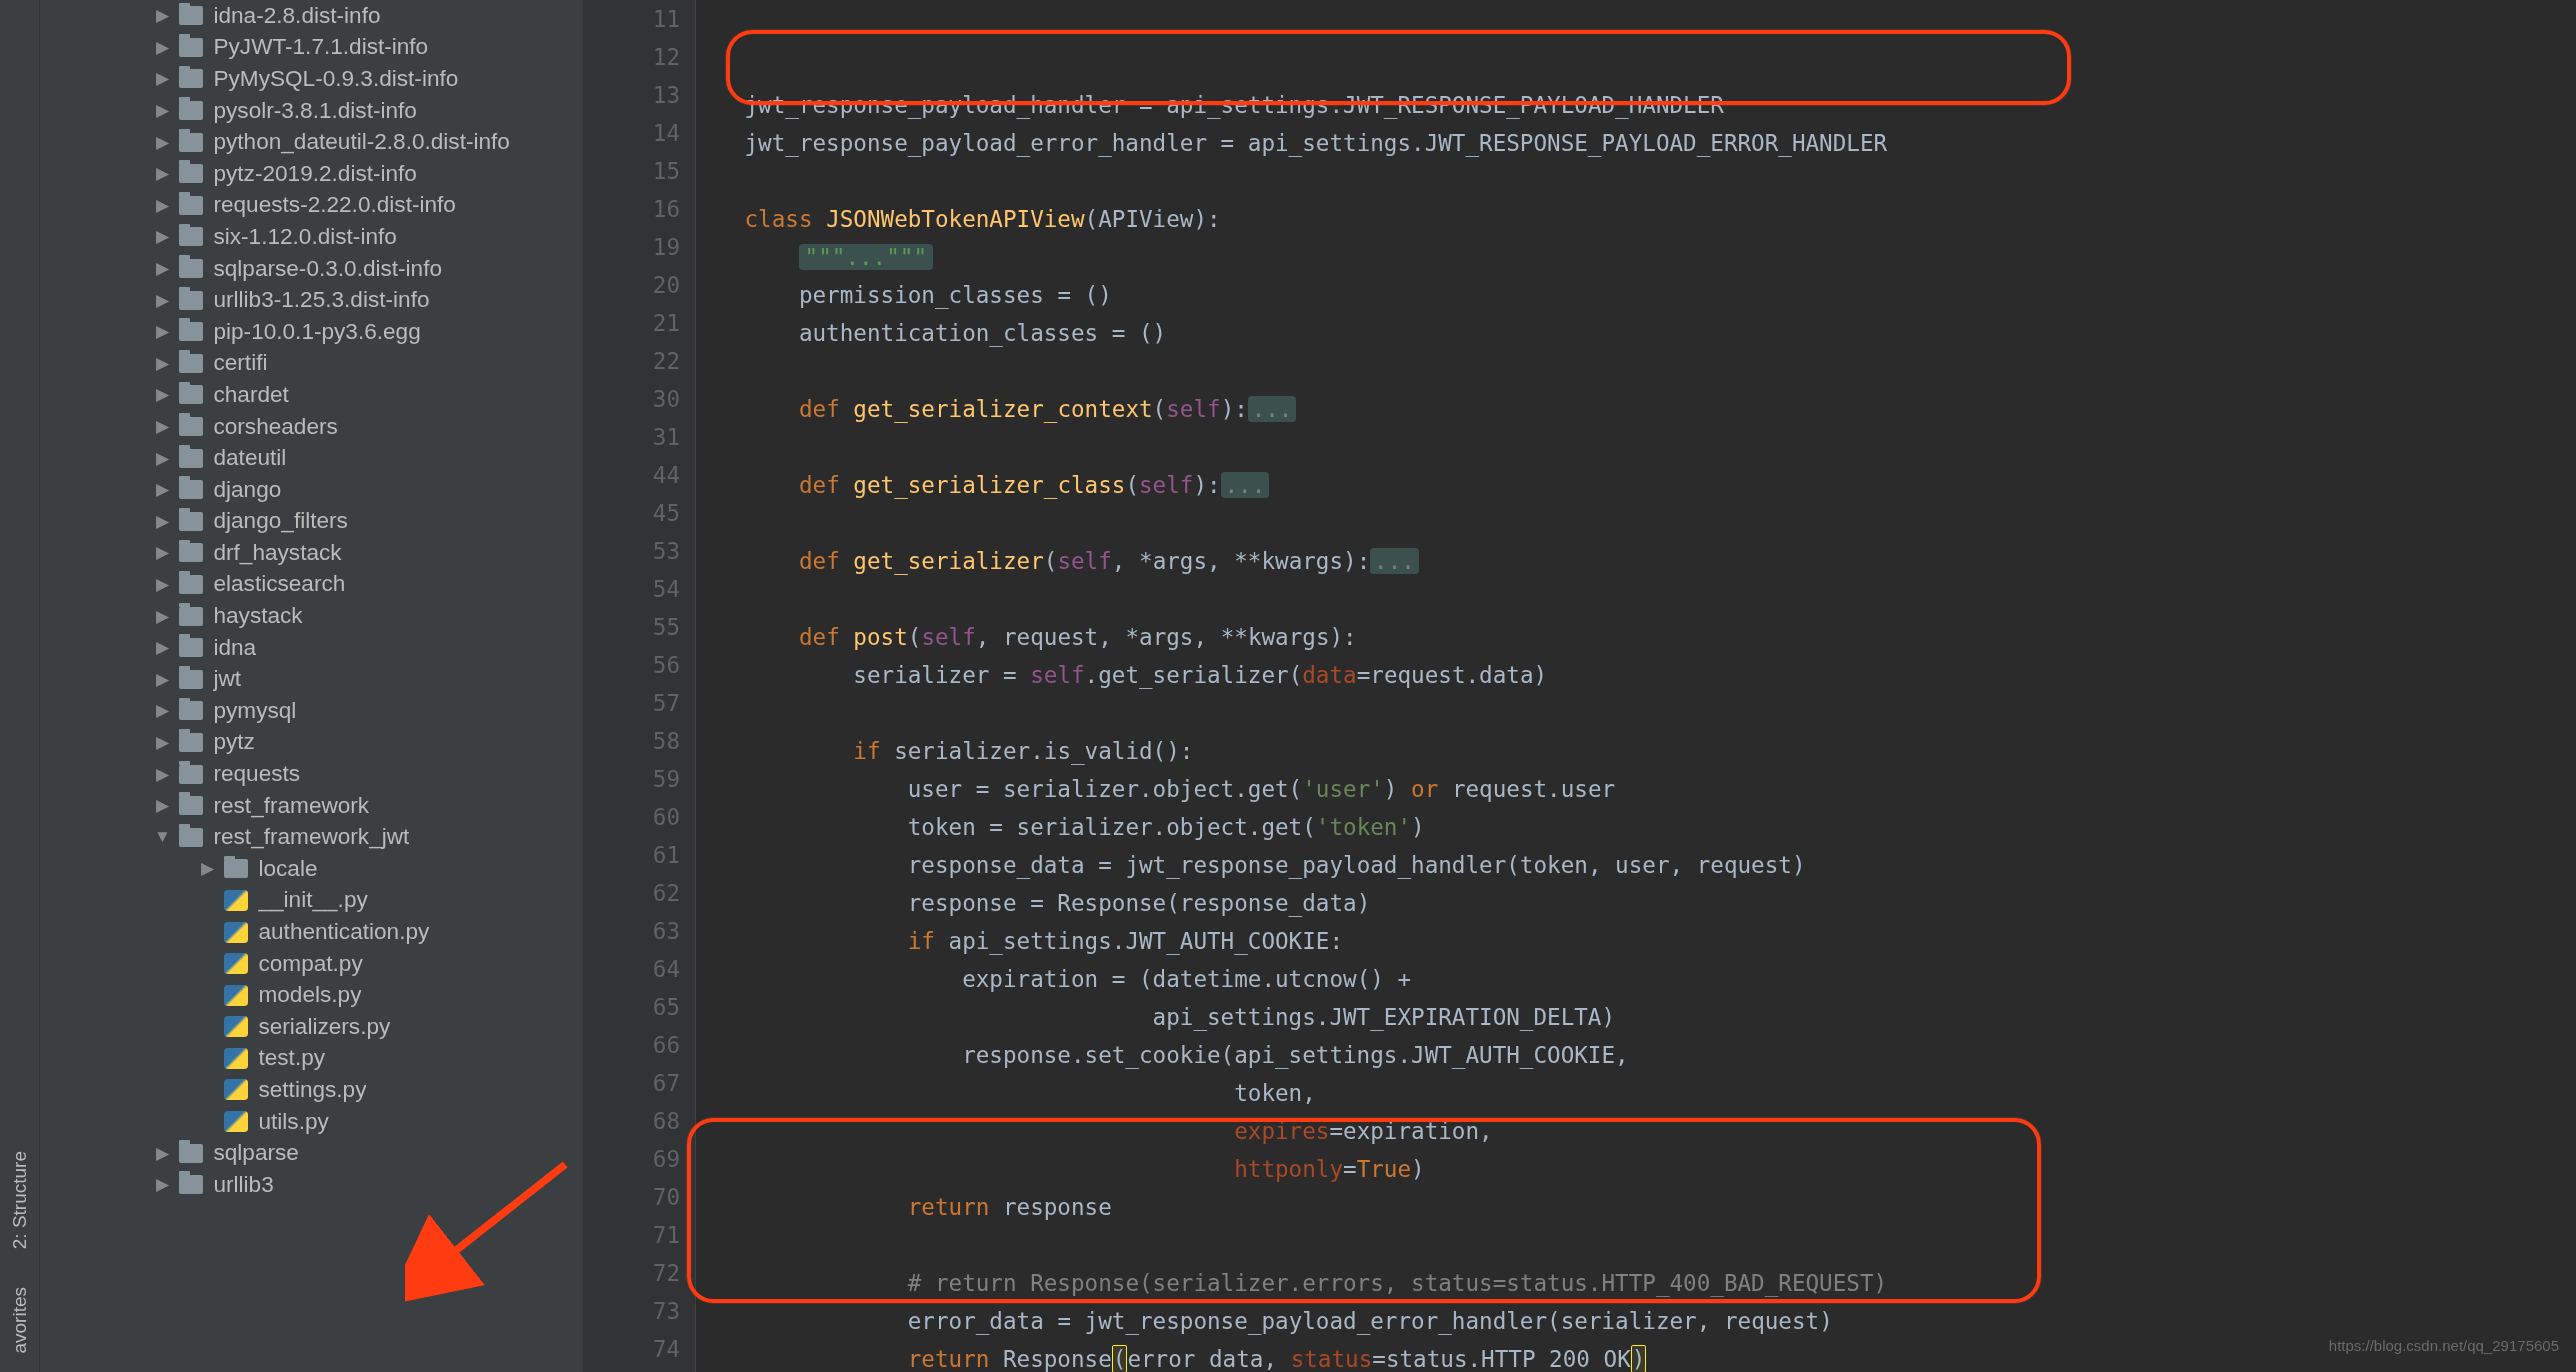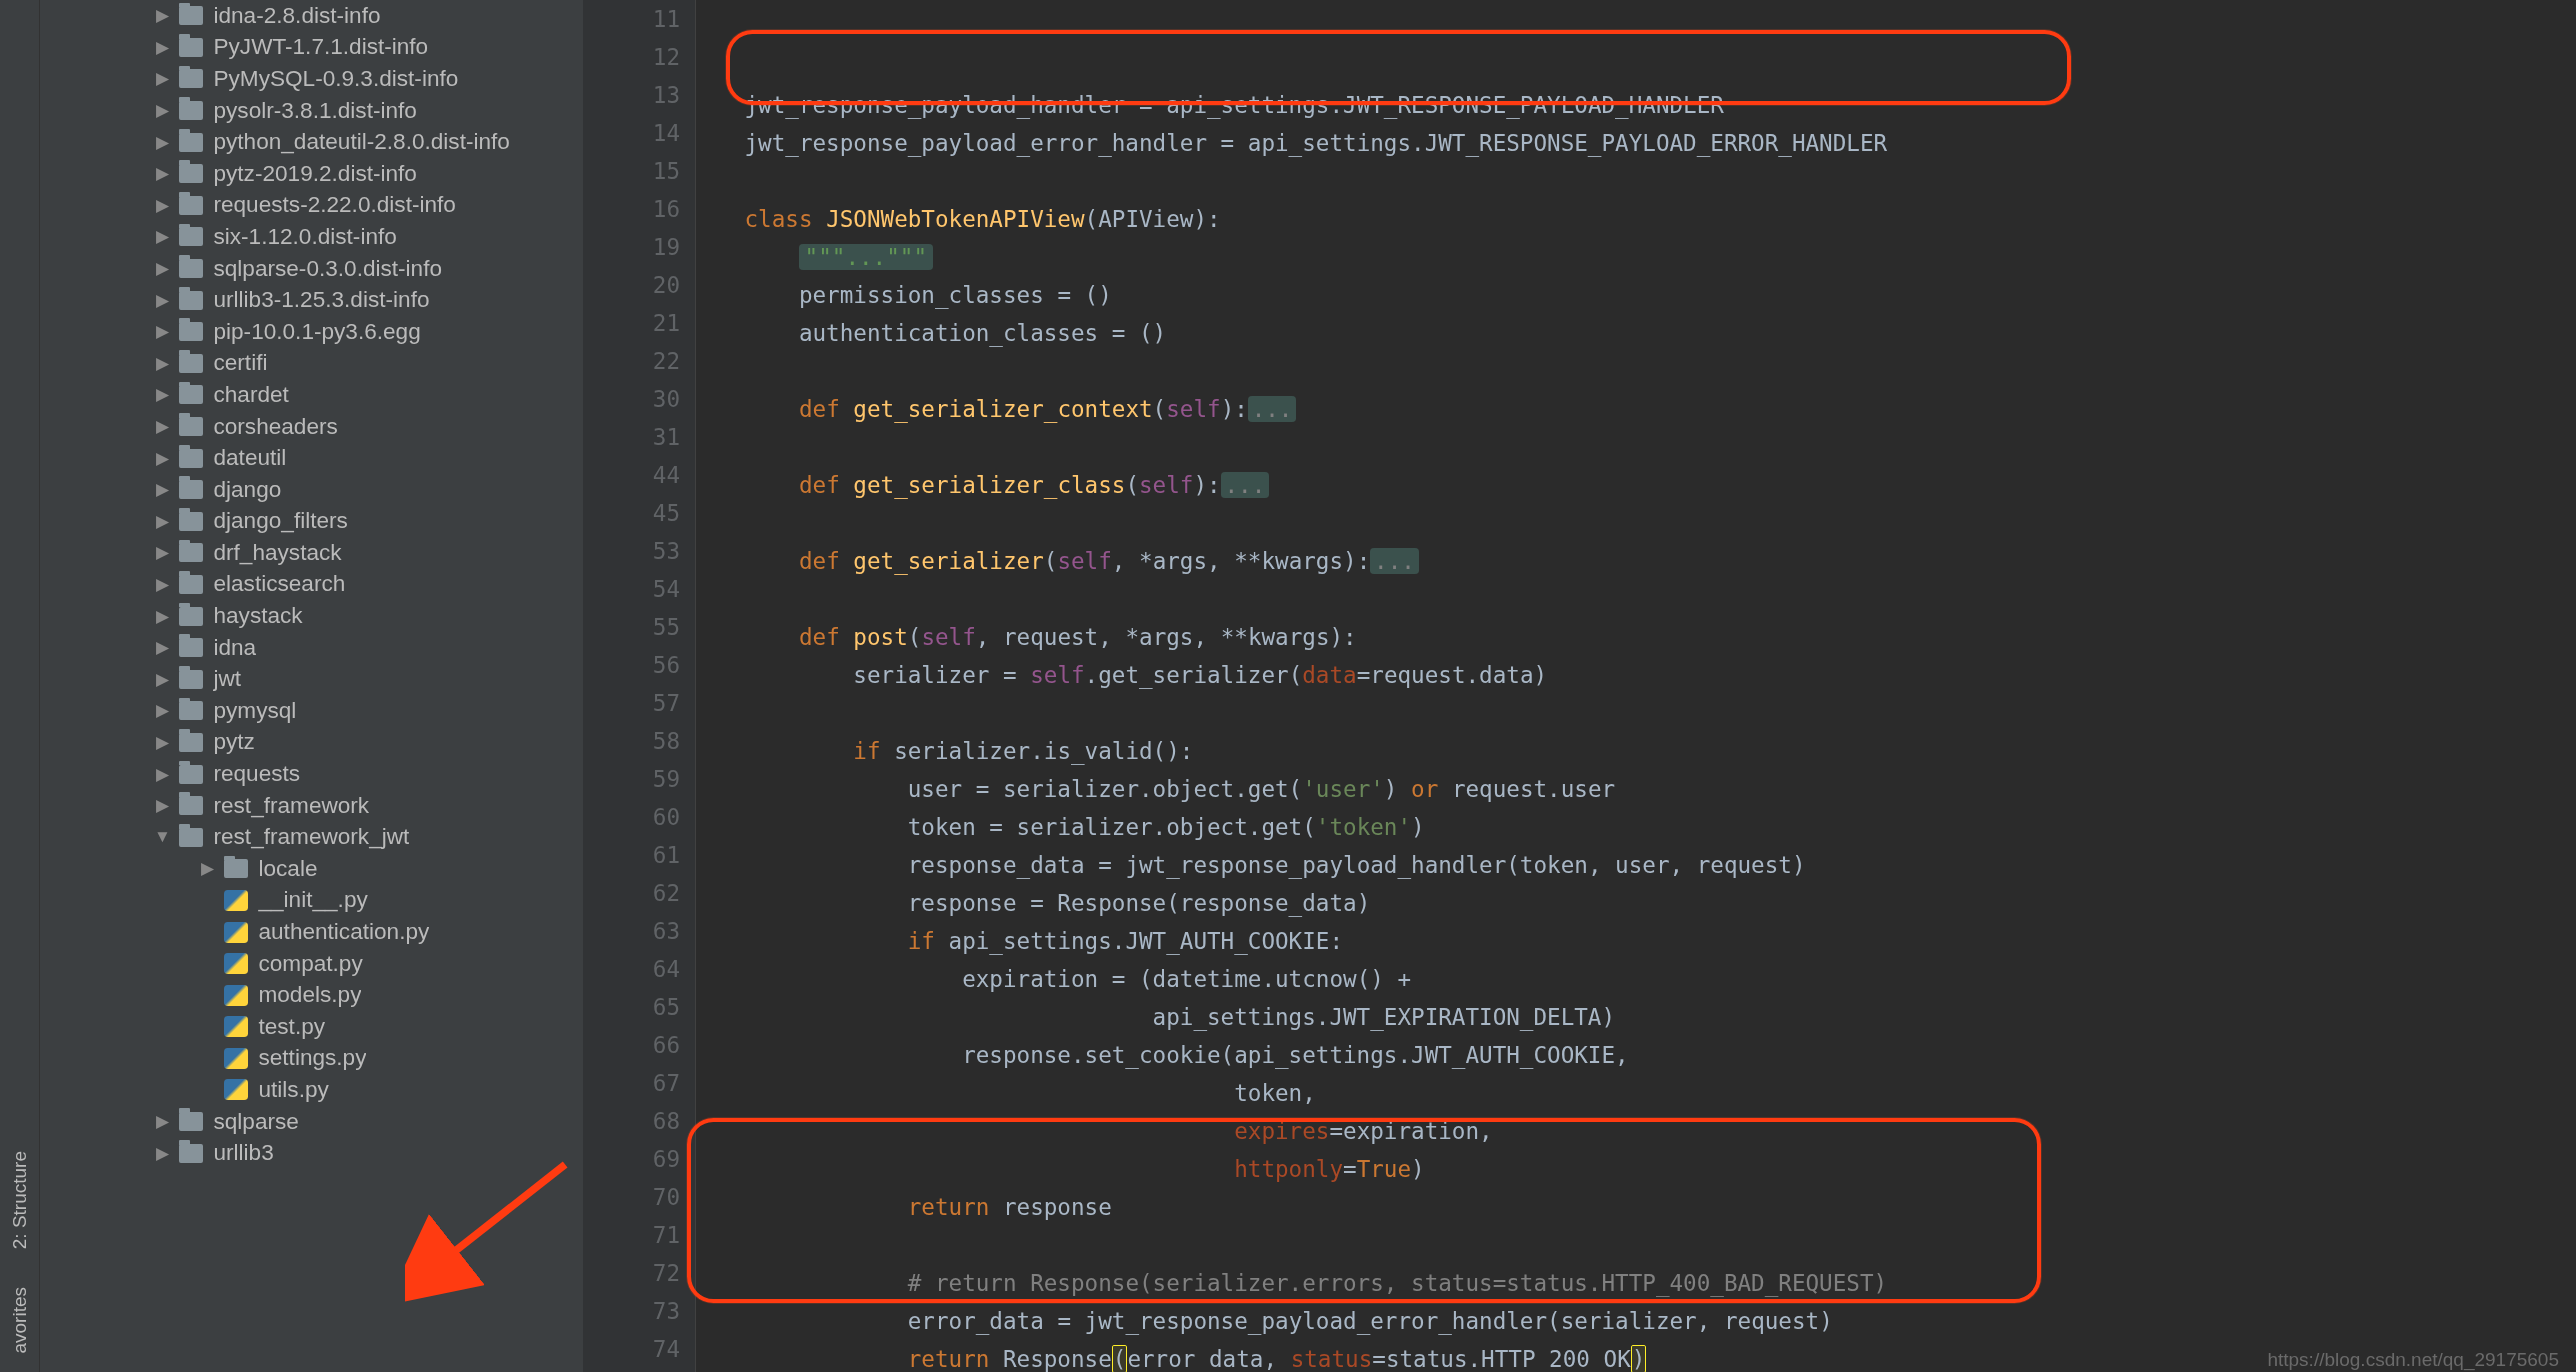--- a/index.html
+++ b/index.html
@@ -161,22 +161,22 @@
     pointer-events: none;
     box-shadow: 0 0 0 0.9px rgba(255,80,30,0.2);
   }
   .arrow-annotation {
     position: absolute;
     pointer-events: none;
   }
   .watermark {
     position: absolute;
     right: 17px;
-    bottom: 2px;
-    font-size: 19px;
+    bottom: 19px;
+    font-size: 15px;
     color: #6a6a6a;
     font-family: Arial, sans-serif;
   }
 </style>
 </head>
 <body>
 
 <div class="container">
 
   <div class="left-gutter-bar">
@@ -401,20 +401,27 @@
           <span class="py-icon"></span>
         </span>
         <span class="tree-label">compat.py</span>
       </div>
       <div class="tree-item depth-4">
         <span class="tree-arrow"></span>
         <span class="tree-icon">
           <span class="py-icon"></span>
         </span>
         <span class="tree-label">models.py</span>
+      </div>
+      <div class="tree-item depth-4">
+        <span class="tree-arrow"></span>
+        <span class="tree-icon">
+          <span class="py-icon"></span>
+        </span>
+        <span class="tree-label">serializers.py</span>
       </div>
       <div class="tree-item depth-4">
         <span class="tree-arrow"></span>
         <span class="tree-icon">
           <span class="py-icon"></span>
         </span>
         <span class="tree-label">test.py</span>
       </div>
       <div class="tree-item depth-4">
         <span class="tree-arrow"></span>

